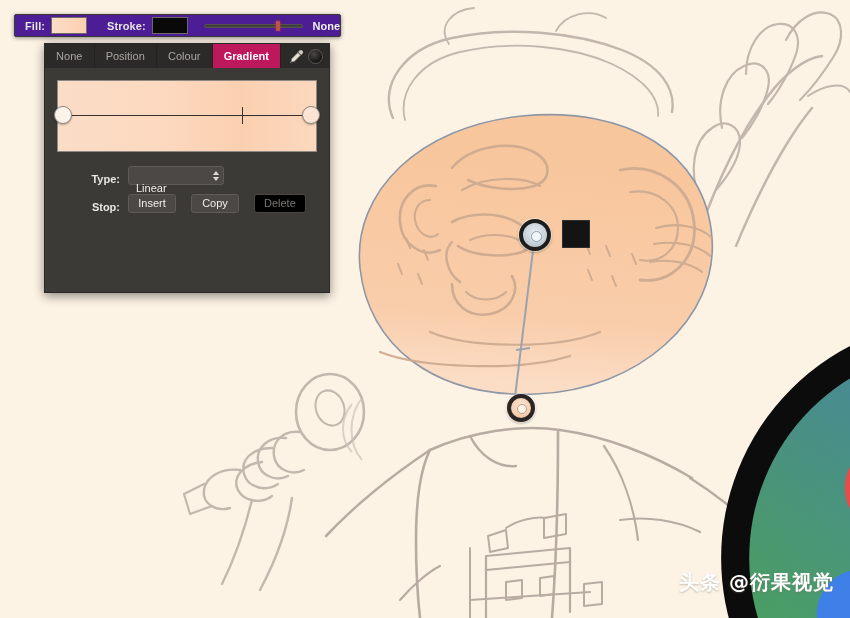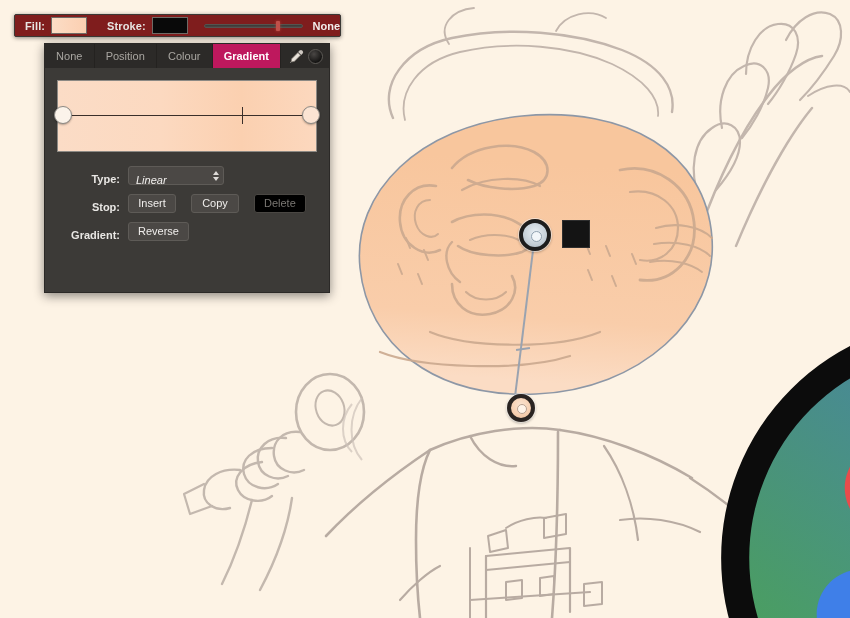--- a/index.html
+++ b/index.html
@@ -98,21 +98,21 @@
     align-items: center;
     justify-content: center;
     cursor: pointer;
   }
 
   
   #fill-stroke-toolbar {
     position: absolute;
     left: 14px; top: 14px;
     width: 327px; height: 23px;
-    background: #7f1d1d;
+    background: #4c1d95;
     border: 1px solid #3b3835;
     border-radius: 2px;
     display: flex;
     align-items: center;
     box-shadow: 0 1px 4px rgba(0,0,0,0.45);
     box-sizing: border-box;
   }
   .tb-label {
     color: #e7e5e2;
     font-size: 11px;
@@ -274,25 +274,24 @@
 
   .select-ctl {
     position: relative;
     background: #4b4845;
     border: 1px solid #5e5b57;
     border-radius: 3px;
     color: #f2f0ee;
     font-size: 11px;
     height: 19px;
     line-height: 19px;
-    padding: 4px 20px 0 7px;
+    padding: 12px 20px 0 7px;
     box-sizing: border-box;
     cursor: pointer;
     white-space: nowrap;
-    font-style: italic;
   }
   .select-ctl.disabled {
     background: #403d3a;
     border-color: #4a4743;
     color: #7a7773;
   }
   .select-ctl .arrows-updown {
     position: absolute; right: 4px; top: 50%;
     transform: translateY(-50%);
     display: flex; flex-direction: column; gap: 2px;
@@ -571,22 +570,19 @@
 
 
 
       <div class="form-row">
         <span class="form-label w-lab-a">Stop:</span>
         <div class="btn">Insert</div>
         <div class="btn">Copy</div>
         <div class="btn disabled">Delete</div>
       </div>
 
-      <div class="form-row">
-        <span class="form-label w-lab-a">Gradient:</span>
-        <div class="btn">Reverse</div>
-      </div>
 
     </div>
   </div>
 
+  <div id="watermark">头条 @衍果视觉</div>
 
 </div>
 
 </body></html>

